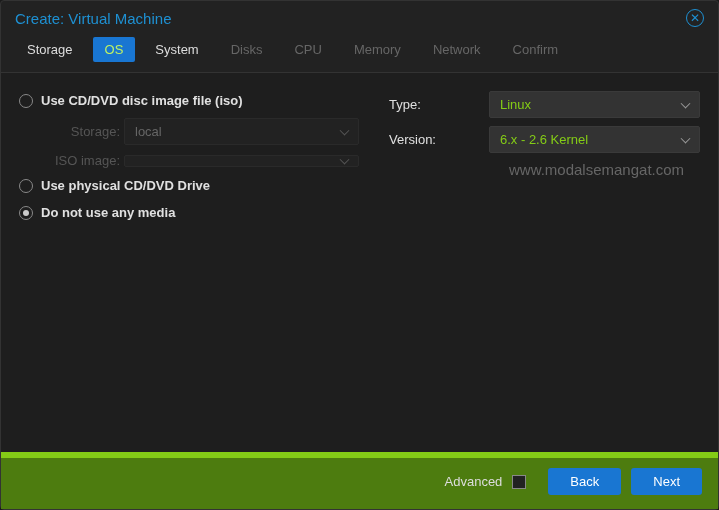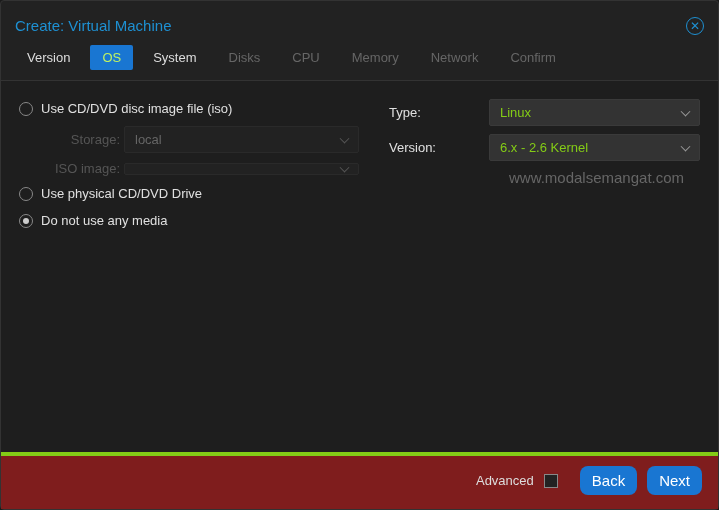--- a/index.html
+++ b/index.html
@@ -17,22 +17,22 @@
       border: 1px solid #333;
       border-radius: 4px;
       width: 719px;
       height: 510px;
       display: flex;
       flex-direction: column;
     }
     .header {
       display: flex;
       justify-content: space-between;
-      align-items: flex-start;
-      padding: 16px 14px 4px 14px;
+      align-items: flex-end;
+      padding: 8px 14px 4px 14px;
       gap: 44px;
     }
     .title {
       color: #1e90d2;
       font-size: 15px;
     }
     .close-btn {
       color: #1e90d2;
       cursor: pointer;
       width: 18px;
@@ -74,20 +74,21 @@
       background: #1e1e1e;
     }
     .col-left { width: 340px; }
     .col-right { flex: 1; }
     .radio-row {
       display: flex;
       align-items: center;
       gap: 8px;
       padding: 6px 0;
       cursor: pointer;
+      font-weight: bold;
     }
     .radio {
       width: 14px;
       height: 14px;
       border: 1.5px solid #888;
       border-radius: 50%;
       display: flex;
       align-items: center;
       justify-content: center;
       flex-shrink: 0;
@@ -151,52 +152,52 @@
       font-size: 15px;
       padding-left: 120px;
       margin-top: 4px;
     }
     .footer {
       display: flex;
       justify-content: flex-end;
       align-items: center;
       gap: 10px;
       padding: 10px 16px 14px;
-      border-top: 4px solid #84cc16;
-      background: #7f1d1d;
+      border-top: 6px solid #84cc16;
+      background: #4d7c0f;
     }
     .adv-label { color: #ddd; }
     .checkbox {
       width: 14px;
       height: 14px;
       border: 1.5px solid #888;
       background: #222;
       margin-right: 12px;
     }
     .btn {
       background: #1976d2;
       color: #fff;
       border: none;
-      padding: 6px 12px;
-      border-radius: 8px;
-      cursor: pointer;
-      font-size: 15px;
+      padding: 6px 22px;
+      border-radius: 3px;
+      cursor: pointer;
+      font-size: 13px;
     }
   </style>
 </head>
 <body>
 
 <div class="dialog">
   <div class="header">
     <div class="title">Create: Virtual Machine</div>
     <div class="close-btn">✕</div>
   </div>
 
   <div class="tabs">
-    <div class="tab">Version</div>
+    <div class="tab">Storage</div>
     <div class="tab active">OS</div>
     <div class="tab">System</div>
     <div class="tab disabled">Disks</div>
     <div class="tab disabled">CPU</div>
     <div class="tab disabled">Memory</div>
     <div class="tab disabled">Network</div>
     <div class="tab disabled">Confirm</div>
   </div>
 
   <div class="content">

